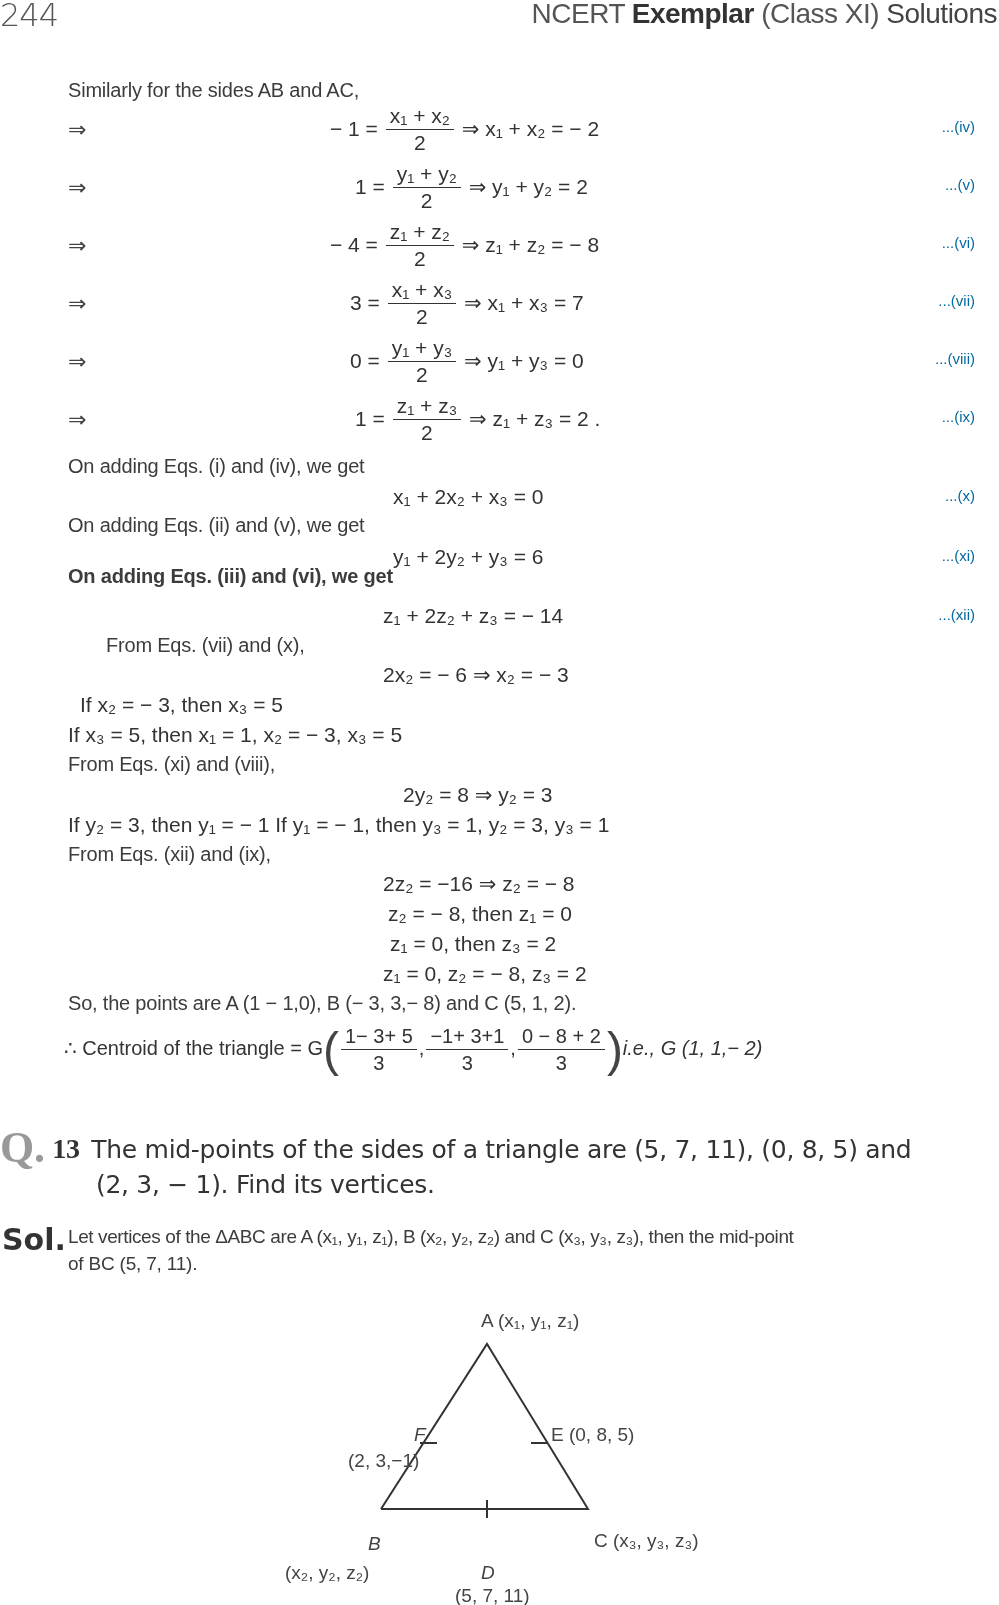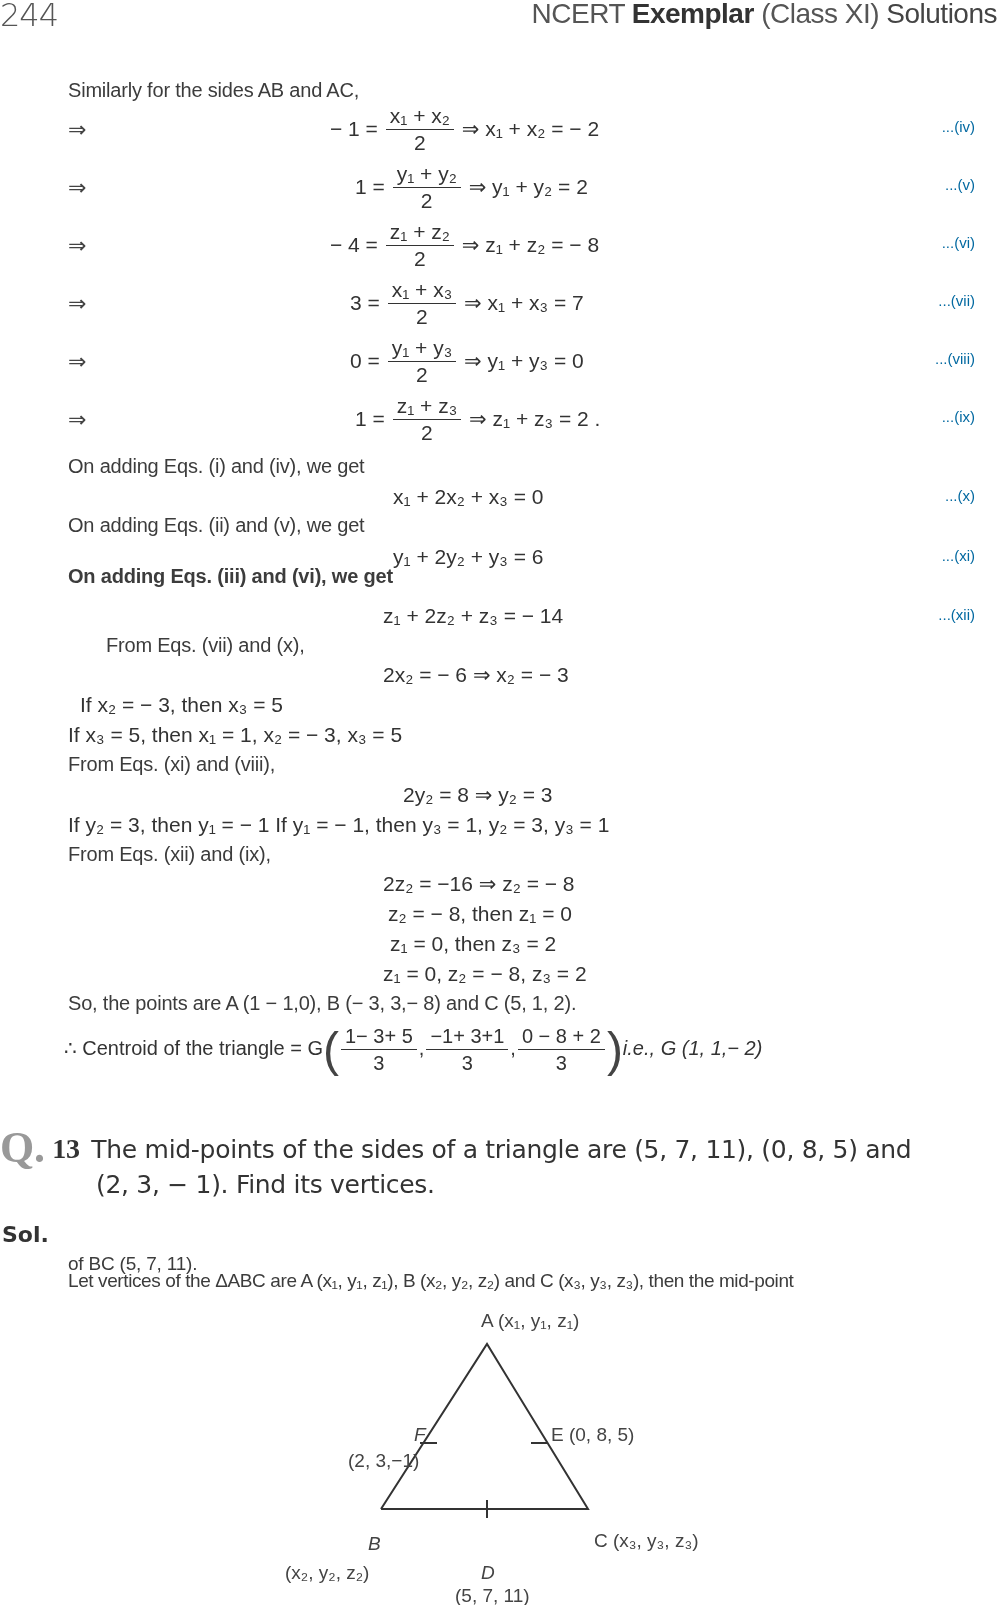--- a/index.html
+++ b/index.html
@@ -16,21 +16,21 @@
   .running-head .light { color: #555; }
   .arrow { left: 68px; font-size: 22px; color: #444; font-family: "DejaVu Sans", sans-serif; }
   .eqref { right: 24px; font-size: 15px; color: #0369a1; }
   .frac { display: inline-block; vertical-align: middle; text-align: center; margin: 0 2px; }
   .frac .num { display: block; border-bottom: 1.5px solid #333; padding: 0 4px 1px; line-height: 24px; }
   .frac .den { display: block; line-height: 26px; }
   .eq-line { font-family: "Liberation Sans", sans-serif; font-size: 21px; color: #333; }
   .q-block { left: 0; top: 1122px; font-family: "DejaVu Sans", sans-serif; font-size: 25px; color: #333; letter-spacing: -0.3px; }
   .q-mark { font-family: "Liberation Serif", serif; font-size: 44px; font-weight: bold; color: #999; vertical-align: -4px; }
   .q-num { font-family: "Liberation Serif", serif; font-weight: bold; font-size: 28px; margin-right: 4px; }
-  .sol-label { left: 2px; top: 1222px; font-family: "DejaVu Sans", sans-serif; font-weight: bold; font-size: 22px; color: #333; }
+  .sol-label { left: 2px; top: 1222px; font-family: "DejaVu Sans", sans-serif; font-weight: bold; font-size: 30px; color: #333; }
   .paren-big { font-size: 48px; font-weight: 100; vertical-align: middle; color: #444; line-height: 48px; }
   .diagram-label { font-size: 19px; color: #444; }
 </style>
 </head>
 <body>
 
 <div class="abs page-num">244</div>
 <div class="abs running-head">
   <span class="light">NCERT</span>
   <b>Exemplar</b>
@@ -127,21 +127,21 @@
 </div>
 
 <div class="abs q-block">
   <span class="q-mark">Q.</span>
   <span class="q-num">13</span>
   <span>The mid-points of the sides of a triangle are (5, 7, 11), (0, 8, 5) and</span>
 </div>
 <div class="abs" style="left:96px; top:1170px; font-family:'DejaVu Sans', sans-serif; font-size:25px; color:#333; letter-spacing:-0.3px;">(2, 3, − 1). Find its vertices.</div>
 
 <div class="abs sol-label">Sol.</div>
-<div class="abs txt" style="left:68px; top:1226px; font-size:19px; letter-spacing:-0.4px;margin-top:44px;">Let vertices of the ΔABC are A (x₁, y₁, z₁), B (x₂, y₂, z₂) and C (x₃, y₃, z₃), then the mid-point</div>
+<div class="abs txt" style="left:68px; top:1226px; font-size:19px; letter-spacing:-0.4px;">Let vertices of the ΔABC are A (x₁, y₁, z₁), B (x₂, y₂, z₂) and C (x₃, y₃, z₃), then the mid-point</div>
 <div class="abs txt" style="left:68px; top:1253px; font-size:19px;">of BC (5, 7, 11).</div>
 
 <div>
   <svg class="abs" style="left:0; top:0;" width="999" height="1605">
     <g stroke="#333" stroke-width="2" fill="none">
       <polyline points="381,1509 487,1344 588,1509 381,1509"></polyline>
       <line x1="420" y1="1443" x2="437" y2="1443"></line>
       <line x1="531" y1="1443" x2="547" y2="1443"></line>
       <line x1="487" y1="1500" x2="487" y2="1518"></line>
     </g>

